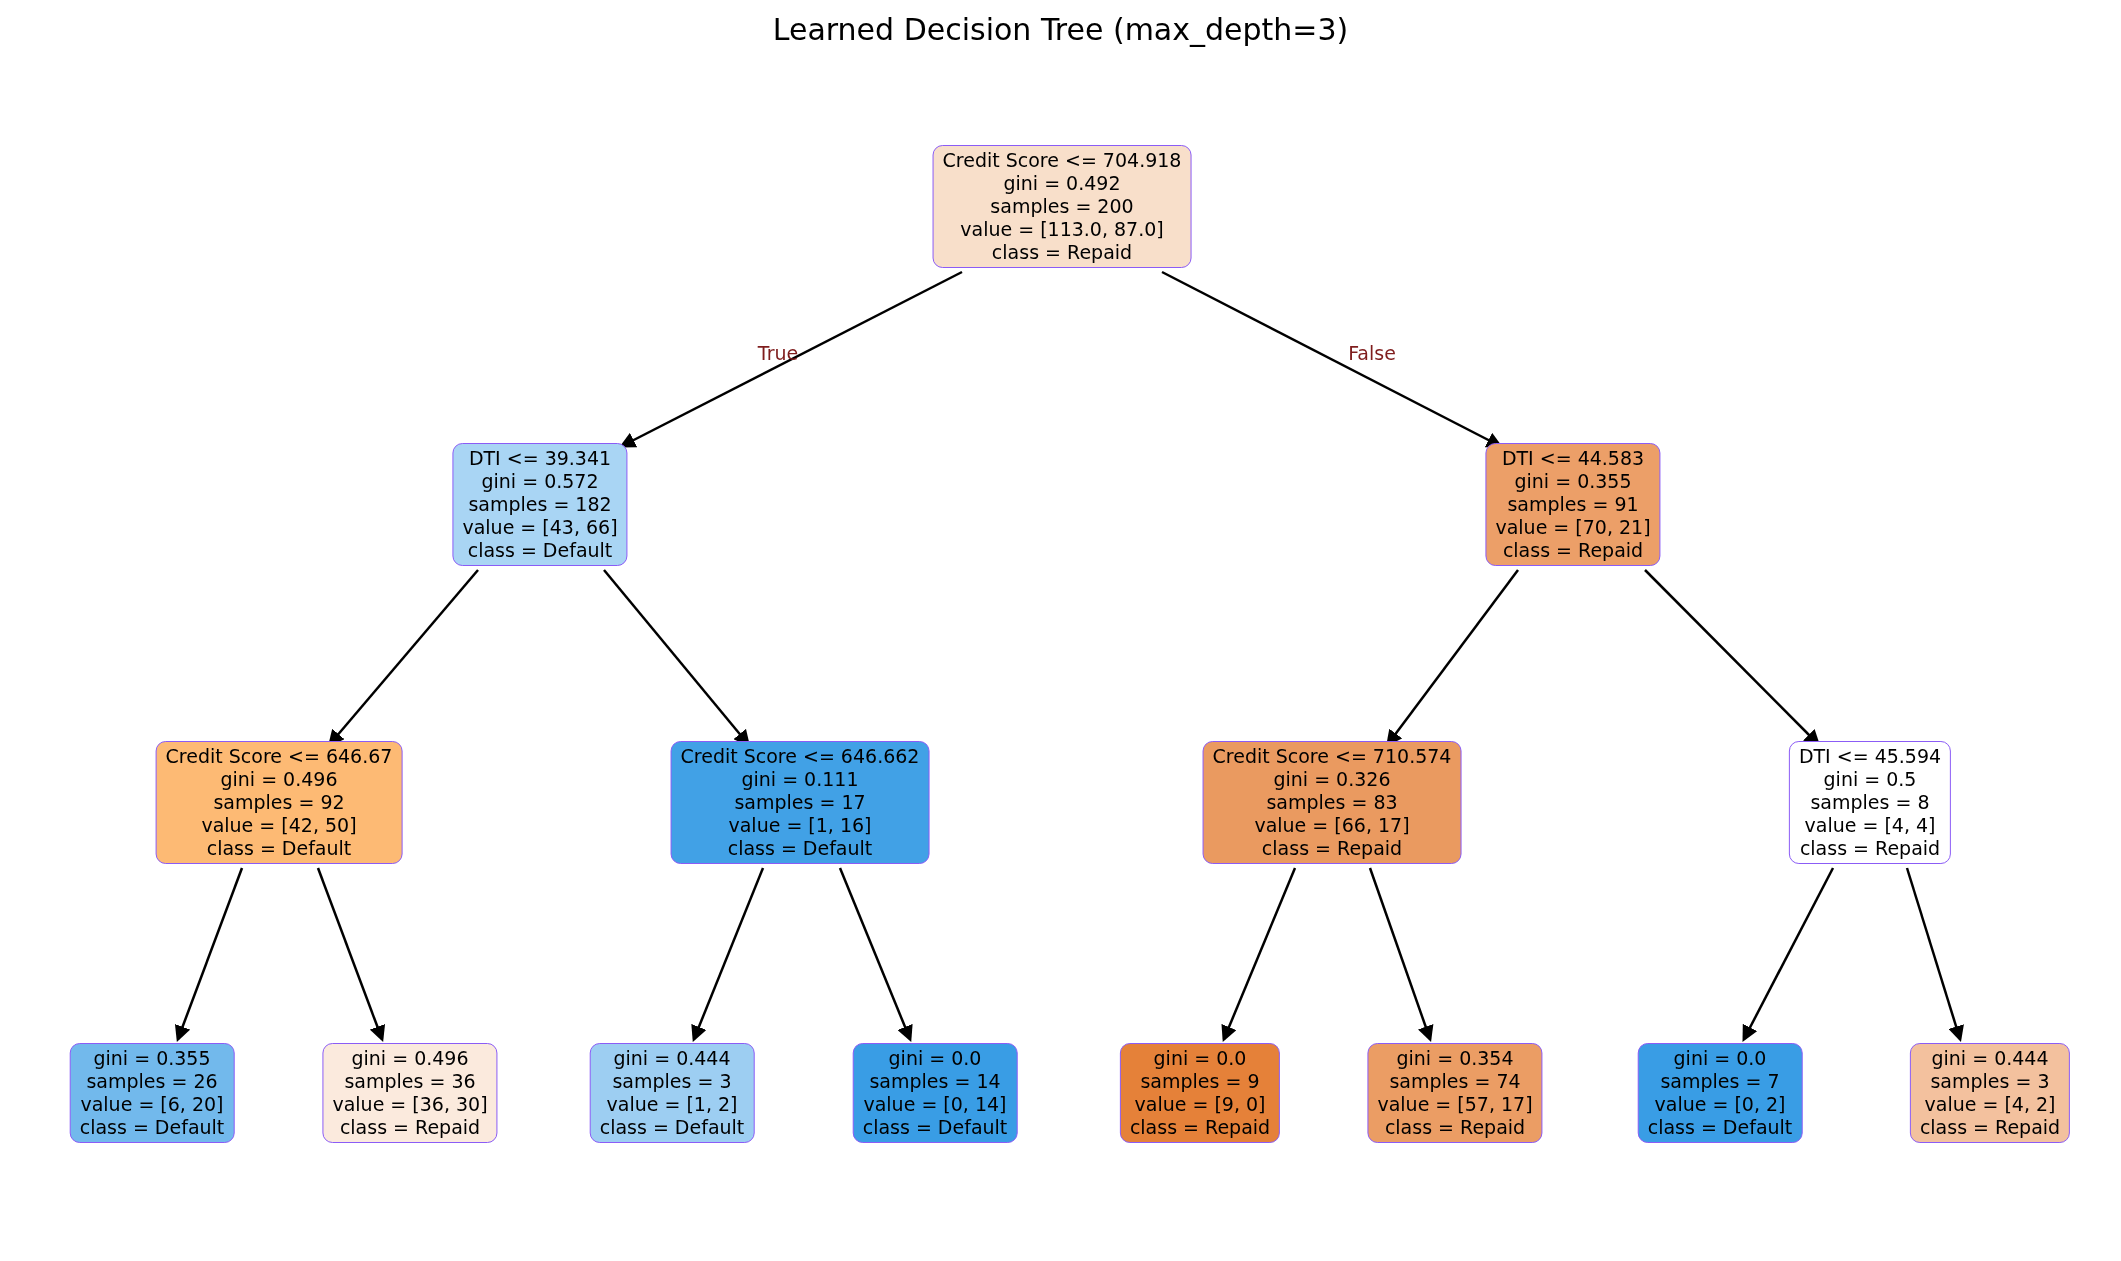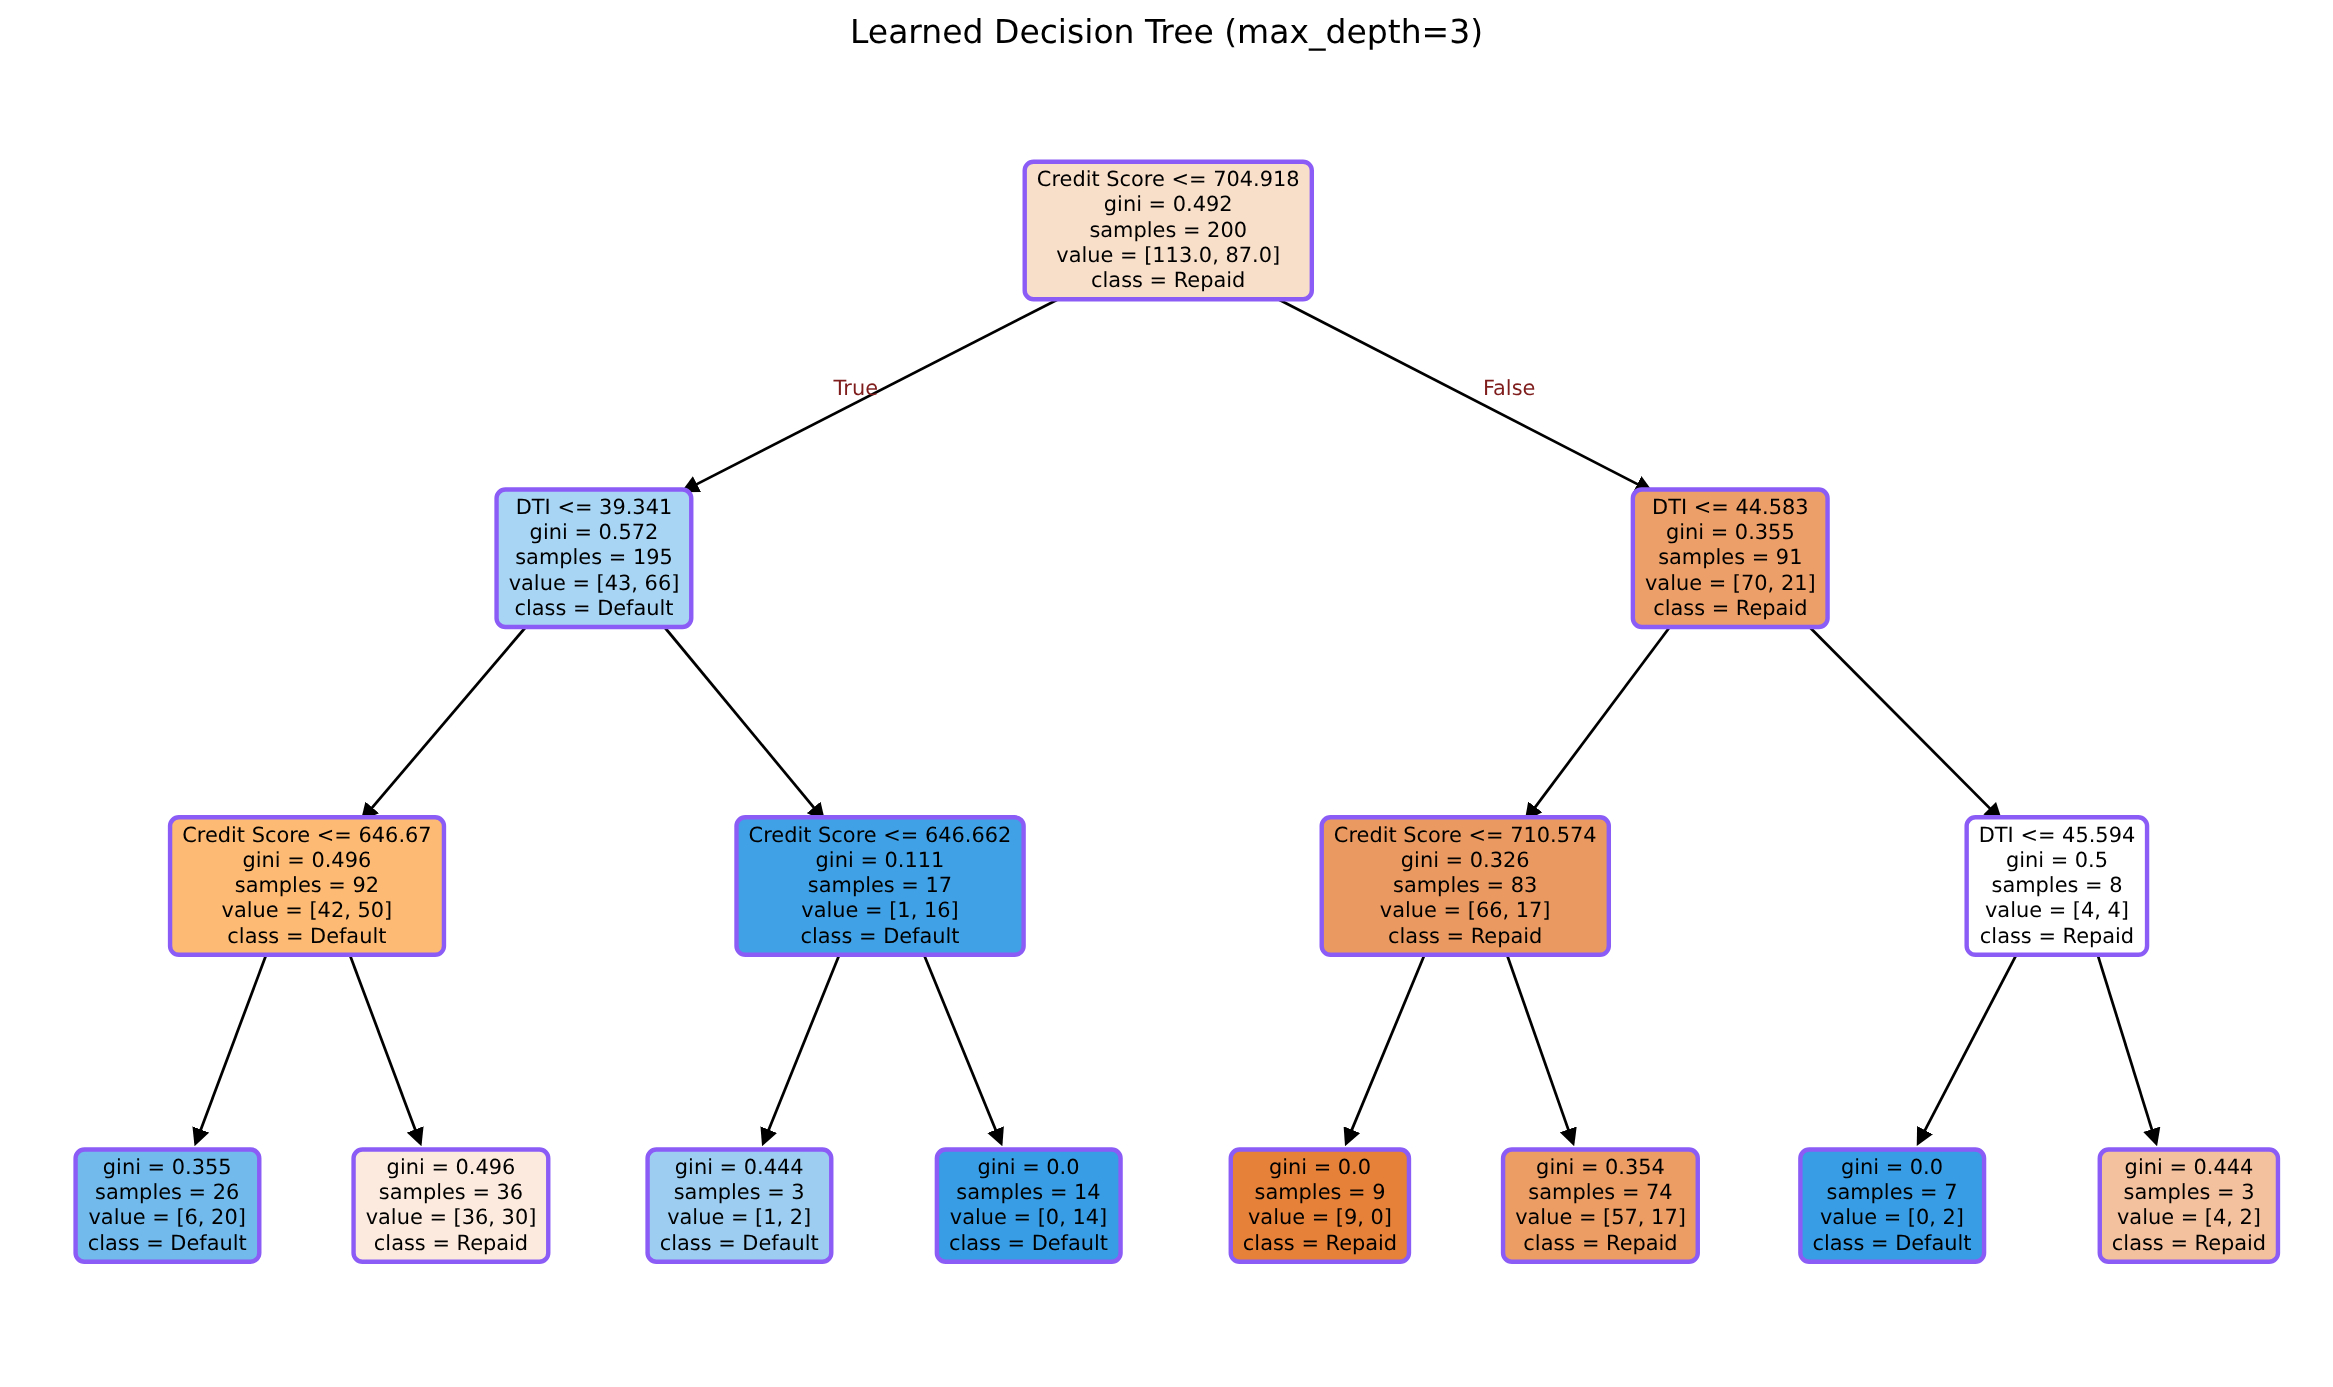--- a/index.html
+++ b/index.html
@@ -9,21 +9,21 @@
     overflow:hidden;
   }
   .chart-title{
     position:absolute;top:12px;left:0;width:100%;
     text-align:center;font-size:30px;color:#000;
   }
   .edges{position:absolute;left:0;top:0;width:2121px;height:1261px;}
   .edges line{stroke:#000;stroke-width:2.5;}
   .node{
     position:absolute;transform:translateX(-50%);
-    border:4px solid #8b5cf6;border-radius:10px;
+    border:1px solid #8b5cf6;border-radius:10px;
     padding:3px 9px;text-align:center;white-space:nowrap;
     font-size:19px;line-height:23px;background:#fff;
   }
   .ln{display:block;}
   .edge-label{
     position:absolute;transform:translate(-50%,-50%);
     font-size:19px;color:#7f1d1d;
   }
 </style>
 </head>
@@ -62,21 +62,21 @@
     <span class="ln">Credit Score &lt;= 704.918</span>
     <span class="ln">gini = 0.492</span>
     <span class="ln">samples = 200</span>
     <span class="ln">value = [113.0, 87.0]</span>
     <span class="ln">class = Repaid</span>
   </div>
 
   <div class="node" style="left: 540px; top: 443px; background-color: rgb(169, 213, 244);">
     <span class="ln">DTI &lt;= 39.341</span>
     <span class="ln">gini = 0.572</span>
-    <span class="ln">samples = 195</span>
+    <span class="ln">samples = 182</span>
     <span class="ln">value = [43, 66]</span>
     <span class="ln">class = Default</span>
   </div>
 
   <div class="node" style="left: 1573px; top: 443px; background-color: rgb(236, 159, 104);">
     <span class="ln">DTI &lt;= 44.583</span>
     <span class="ln">gini = 0.355</span>
     <span class="ln">samples = 91</span>
     <span class="ln">value = [70, 21]</span>
     <span class="ln">class = Repaid</span>

